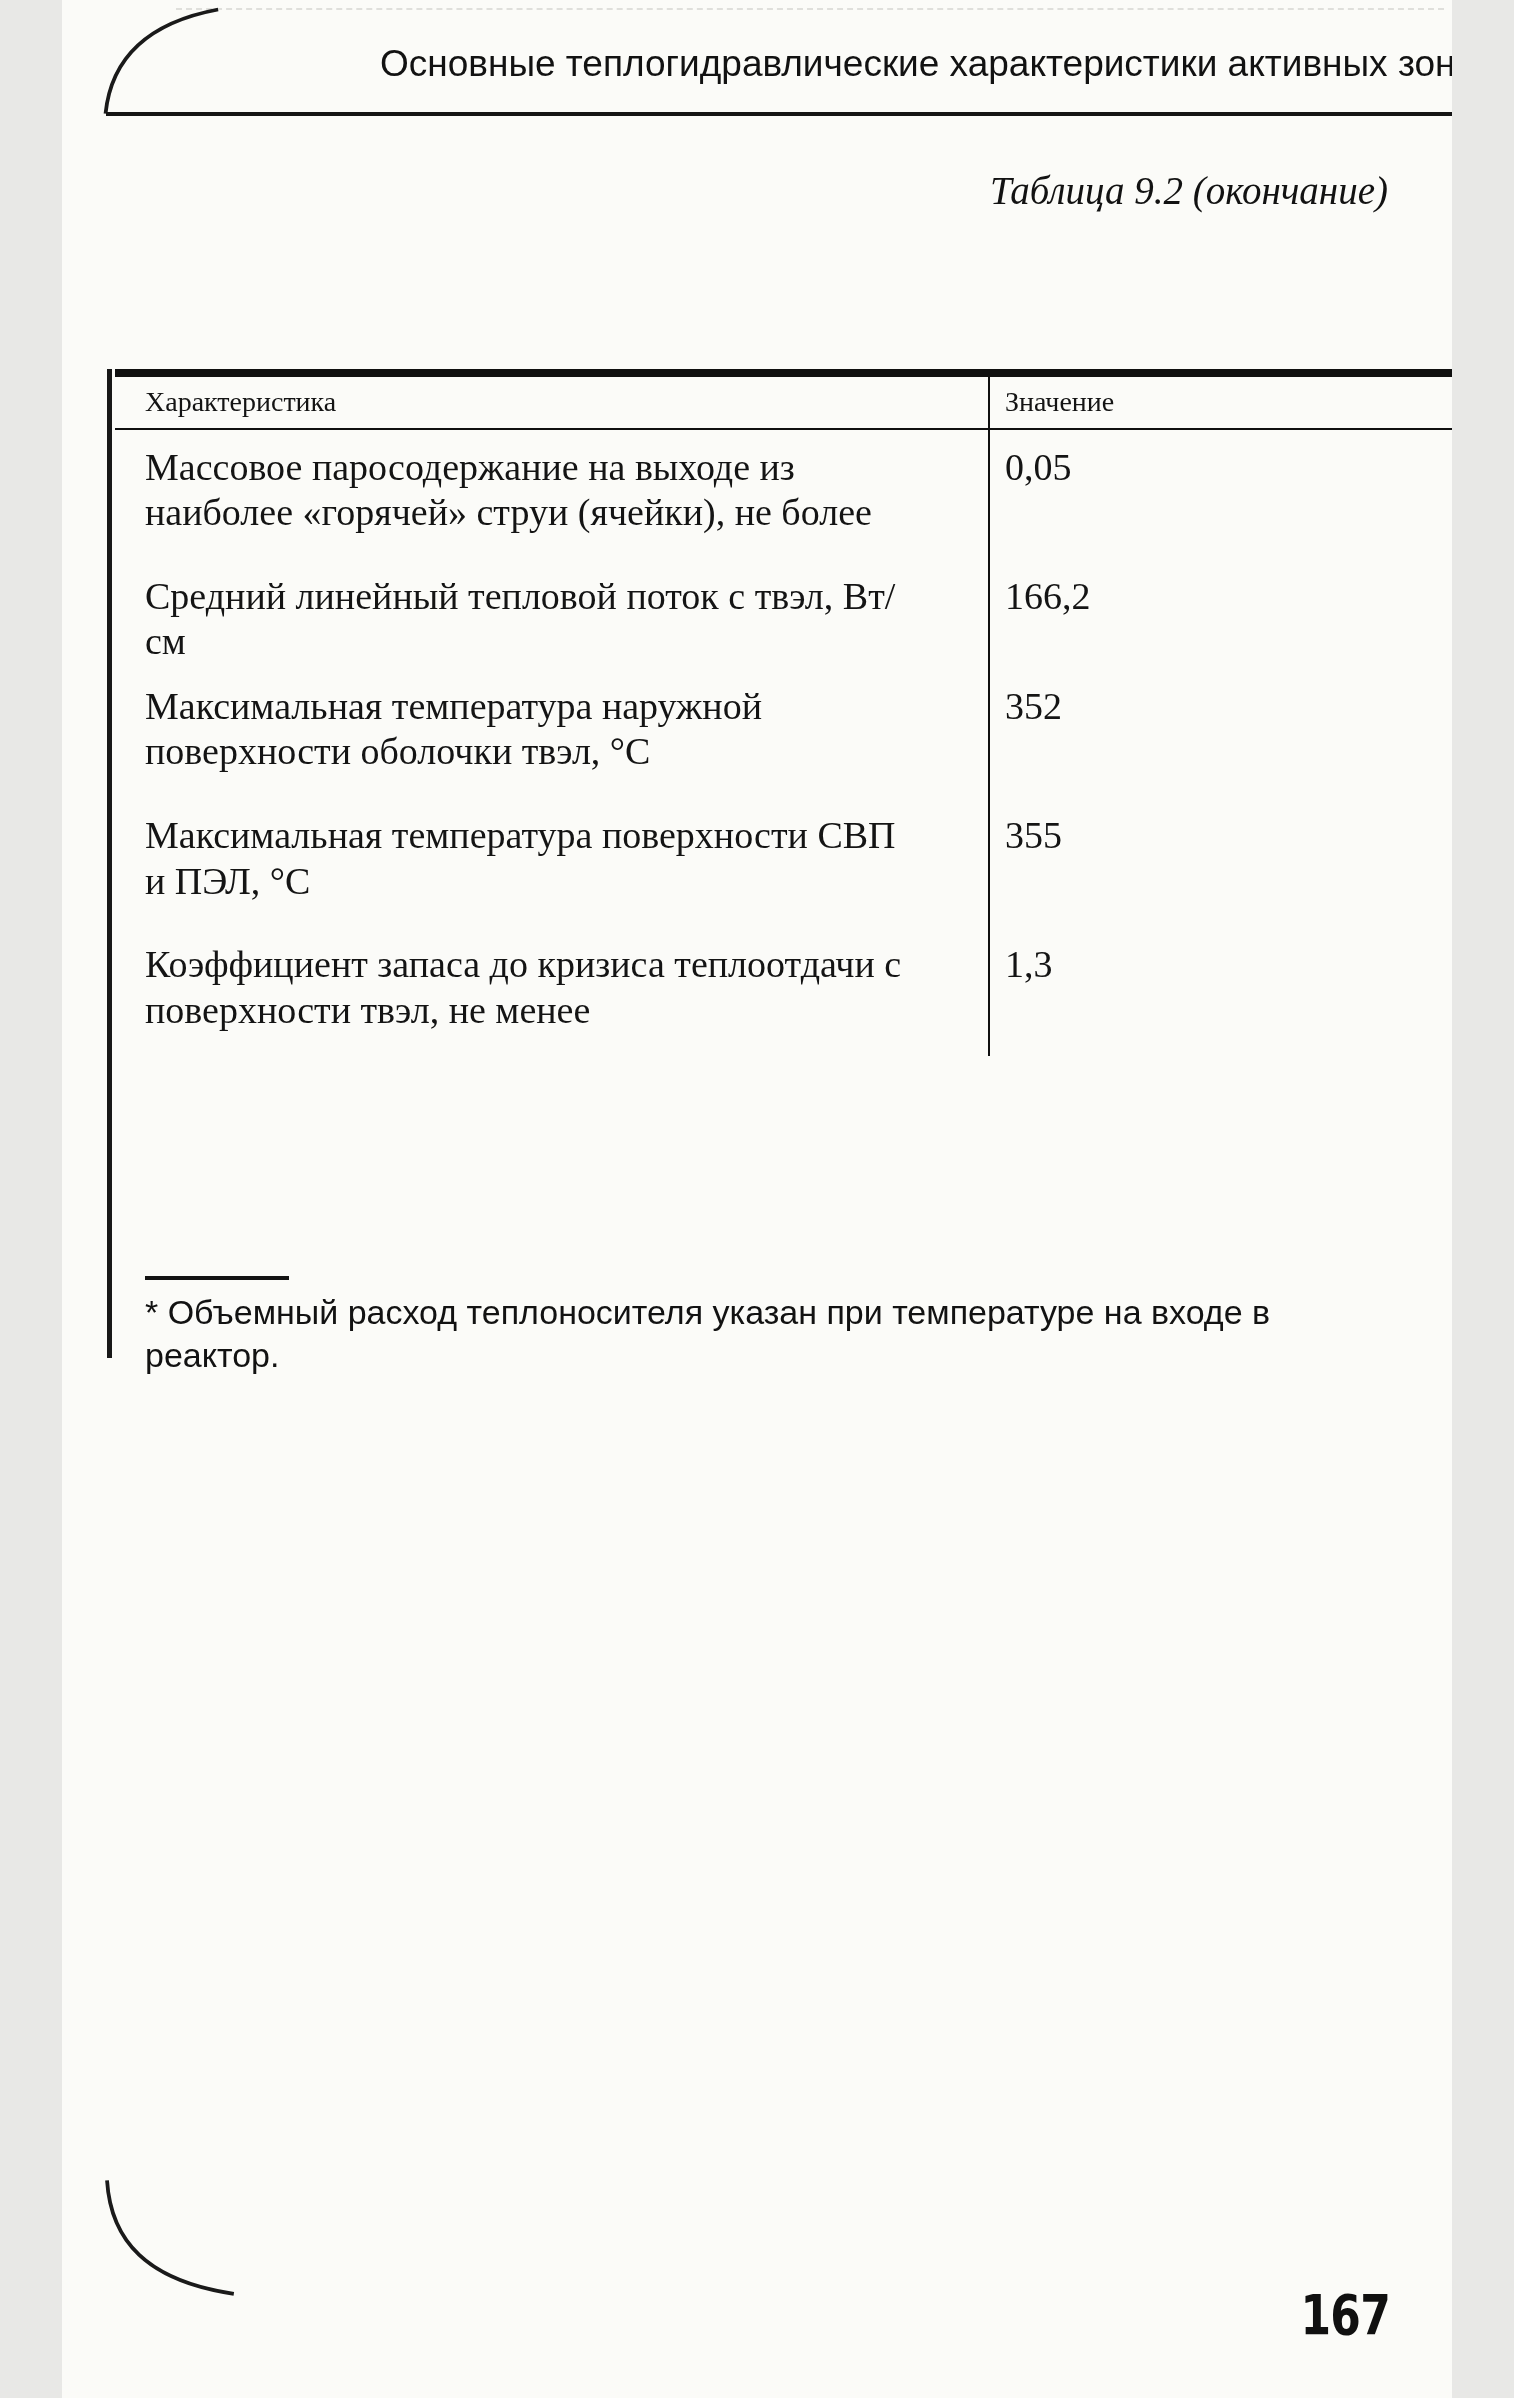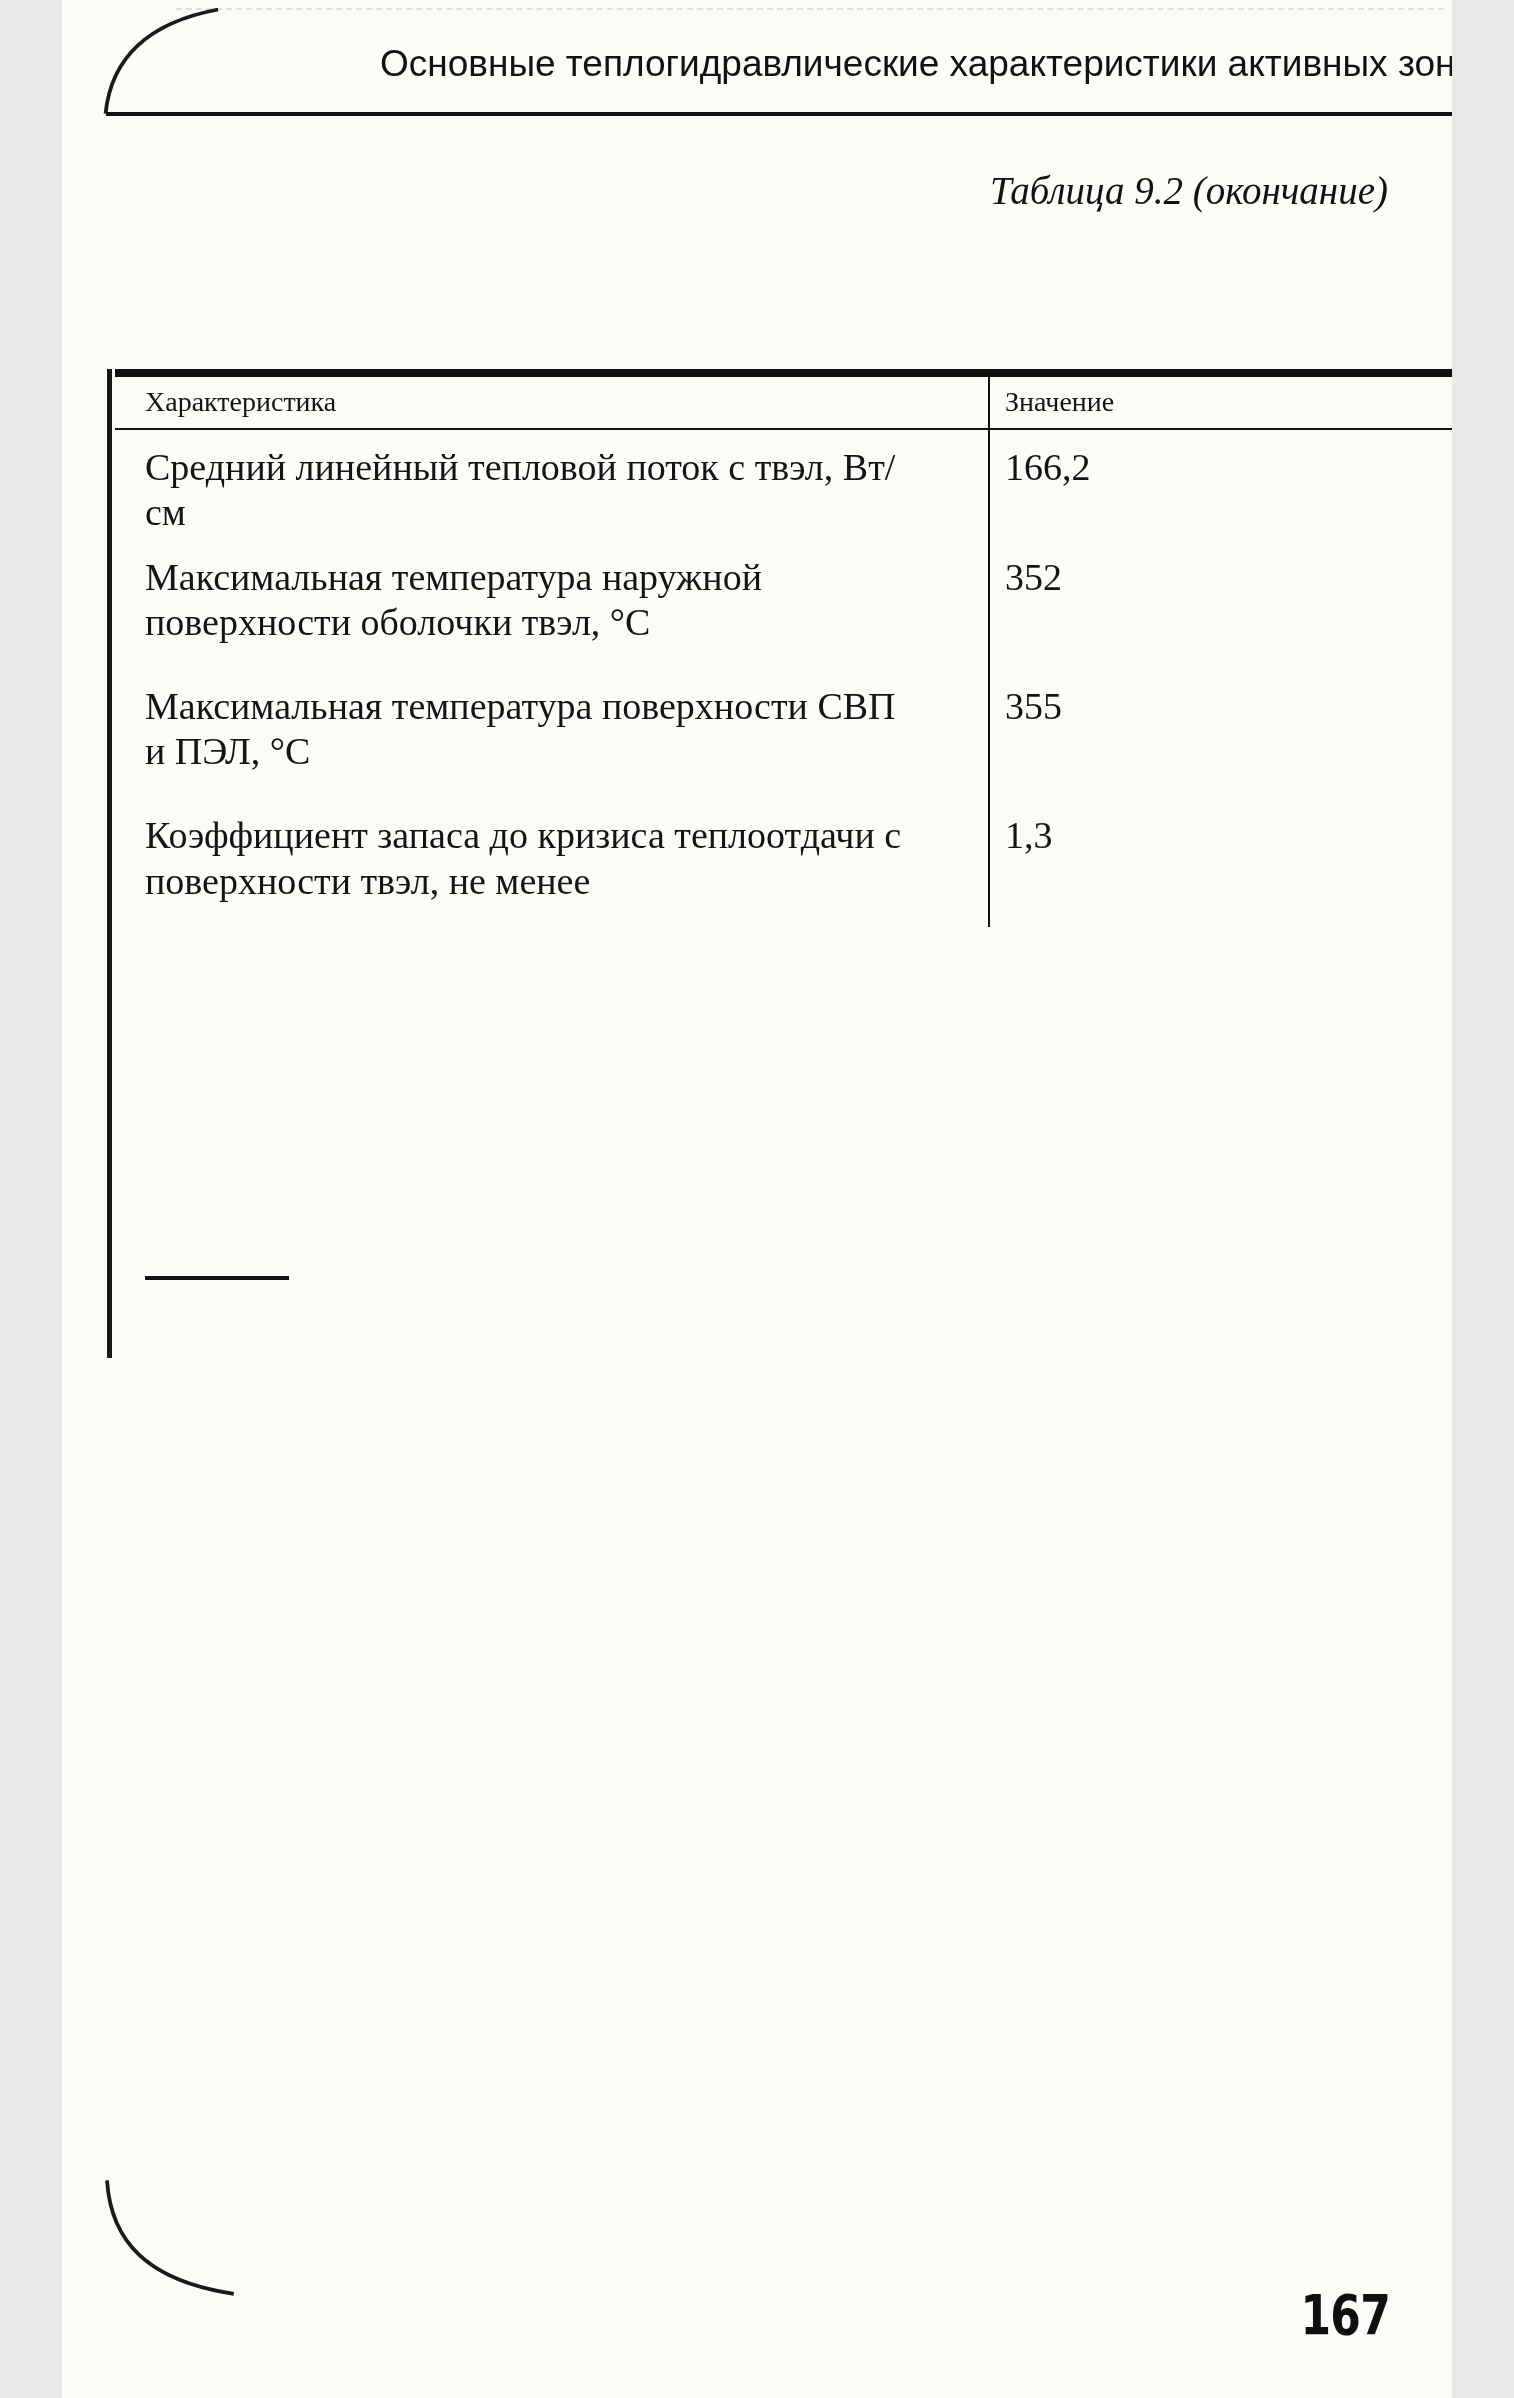--- a/index.html
+++ b/index.html
@@ -110,20 +110,24 @@
 
   <div class="left-bar"></div>
 
   <div class="tbl">
 
     <div class="trow head">
       <div class="cell cell-char">Характеристика</div>
       <div class="cell cell-val">Значение</div>
     </div>
 
+    <div class="trow">
+      <div class="cell cell-char">Массовое паросодержание на выходе из наиболее «горячей» струи (ячейки), не более</div>
+      <div class="cell cell-val">0,05</div>
+    </div>
 
     <div class="trow tight">
       <div class="cell cell-char">Средний линейный тепловой поток с твэл, Вт/см</div>
       <div class="cell cell-val">166,2</div>
     </div>
 
 
     <div class="trow">
       <div class="cell cell-char">Максимальная температура наружной поверхности оболочки твэл, °С</div>
       <div class="cell cell-val">352</div>
@@ -137,20 +141,21 @@
 
     <div class="trow">
       <div class="cell cell-char">Коэффициент запаса до кризиса теплоотдачи с поверхности твэл, не менее</div>
       <div class="cell cell-val">1,3</div>
     </div>
 
   </div>
 
   <div class="footnote-rule"></div>
 
+  <div class="footnote">* Объемный расход теплоносителя указан при температуре на входе в реактор.</div>
 
   <svg class="bottom-curve" width="246" height="161" viewBox="0 0 260 170">
     <path d="M 18 14 C 22 78, 60 120, 152 134" fill="none" stroke="#1a1a1a" stroke-width="4"></path>
   </svg>
 
   <div class="page-number">167</div>
 
 </div>
 
 

